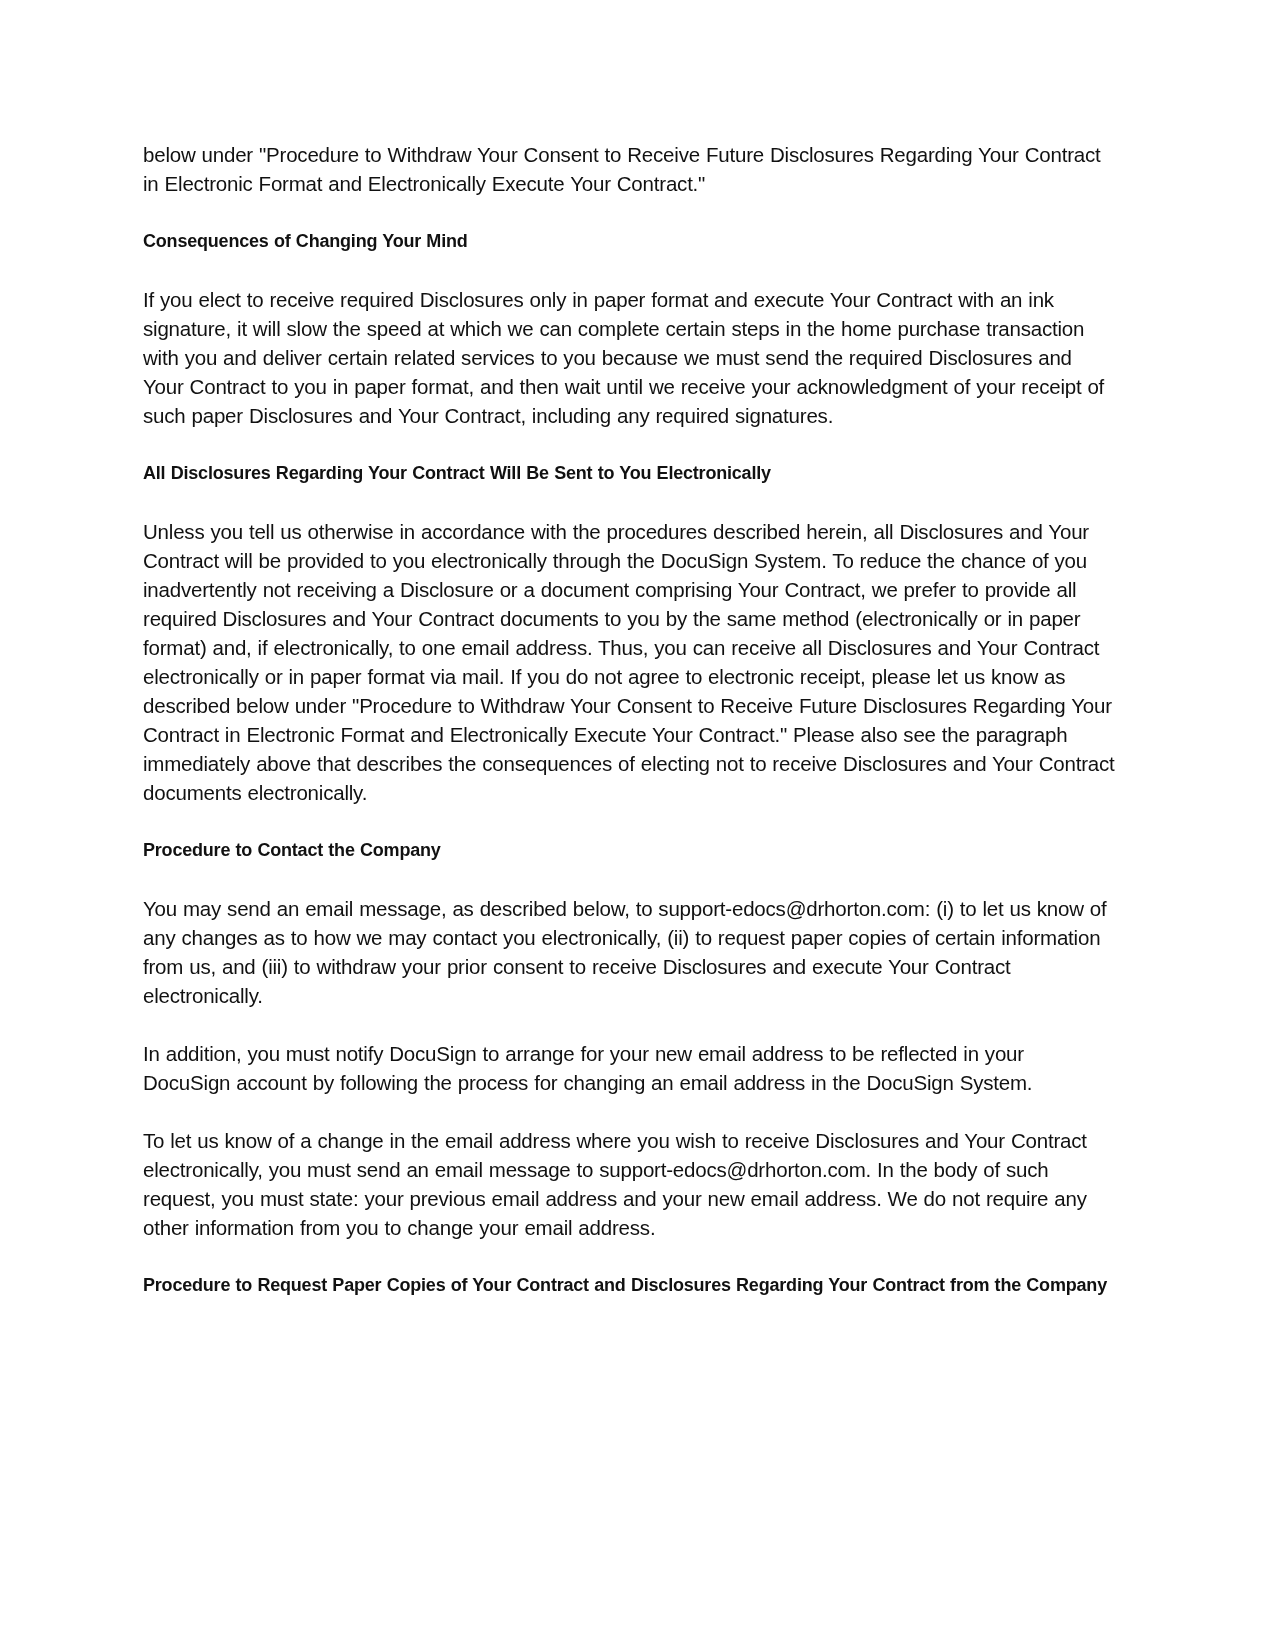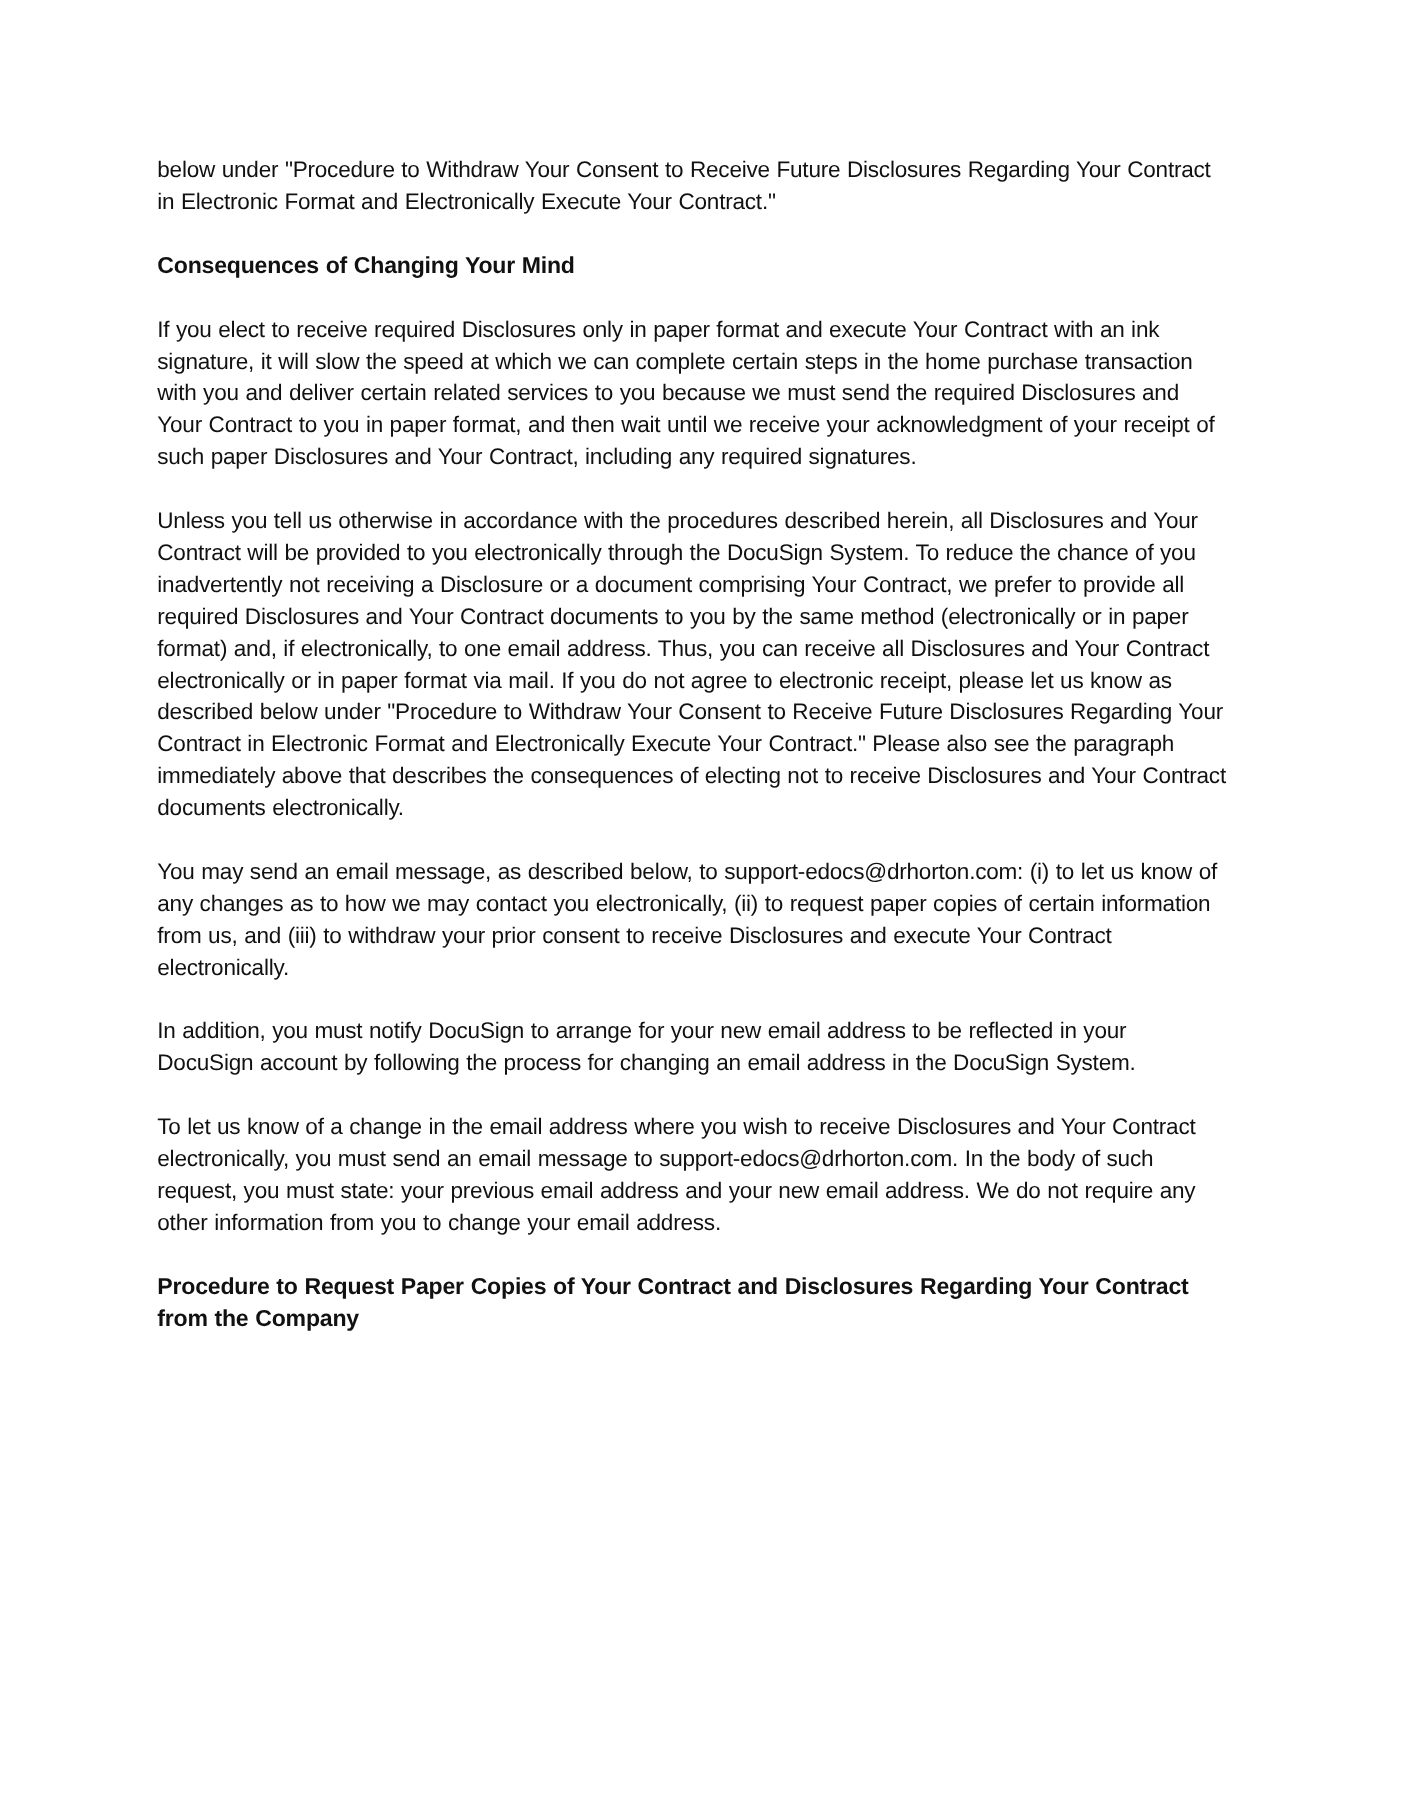--- a/index.html
+++ b/index.html
@@ -29,36 +29,38 @@
     letter-spacing: -0.2px;
     margin: 0 0 29px 0;
     max-width: 975px;
     word-spacing: 0.5px;
   }
   p.doc-block {
     font-weight: 400;
   }
   h2.doc-block {
     font-weight: 700;
-    font-size: 21px;
+    font-size: 18px;
   }
 </style>
 </head>
 <body>
 
 <div class="page">
   <p class="doc-block">below under "Procedure to Withdraw Your Consent to Receive Future Disclosures Regarding Your Contract in Electronic Format and Electronically Execute Your Contract."</p>
 
   <h2 class="doc-block">Consequences of Changing Your Mind</h2>
 
   <p class="doc-block">If you elect to receive required Disclosures only in paper format and execute Your Contract with an ink signature, it will slow the speed at which we can complete certain steps in the home purchase transaction with you and deliver certain related services to you because we must send the required Disclosures and Your Contract to you in paper format, and then wait until we receive your acknowledgment of your receipt of such paper Disclosures and Your Contract, including any required signatures.</p>
 
+  <h2 class="doc-block">All Disclosures Regarding Your Contract Will Be Sent to You Electronically</h2>
 
   <p class="doc-block">Unless you tell us otherwise in accordance with the procedures described herein, all Disclosures and Your Contract will be provided to you electronically through the DocuSign System. To reduce the chance of you inadvertently not receiving a Disclosure or a document comprising Your Contract, we prefer to provide all required Disclosures and Your Contract documents to you by the same method (electronically or in paper format) and, if electronically, to one email address. Thus, you can receive all Disclosures and Your Contract electronically or in paper format via mail. If you do not agree to electronic receipt, please let us know as described below under "Procedure to Withdraw Your Consent to Receive Future Disclosures Regarding Your Contract in Electronic Format and Electronically Execute Your Contract." Please also see the paragraph immediately above that describes the consequences of electing not to receive Disclosures and Your Contract documents electronically.</p>
 
+  <h2 class="doc-block">Procedure to Contact the Company</h2>
 
   <p class="doc-block">You may send an email message, as described below, to support-edocs@drhorton.com: (i) to let us know of any changes as to how we may contact you electronically, (ii) to request paper copies of certain information from us, and (iii) to withdraw your prior consent to receive Disclosures and execute Your Contract electronically.</p>
 
 
   <p class="doc-block">In addition, you must notify DocuSign to arrange for your new email address to be reflected in your DocuSign account by following the process for changing an email address in the DocuSign System.</p>
 
   <p class="doc-block">To let us know of a change in the email address where you wish to receive Disclosures and Your Contract electronically, you must send an email message to support-edocs@drhorton.com. In the body of such request, you must state: your previous email address and your new email address. We do not require any other information from you to change your email address.</p>
 
   <h2 class="doc-block">Procedure to Request Paper Copies of Your Contract and Disclosures Regarding Your Contract from the Company</h2>
 </div>

